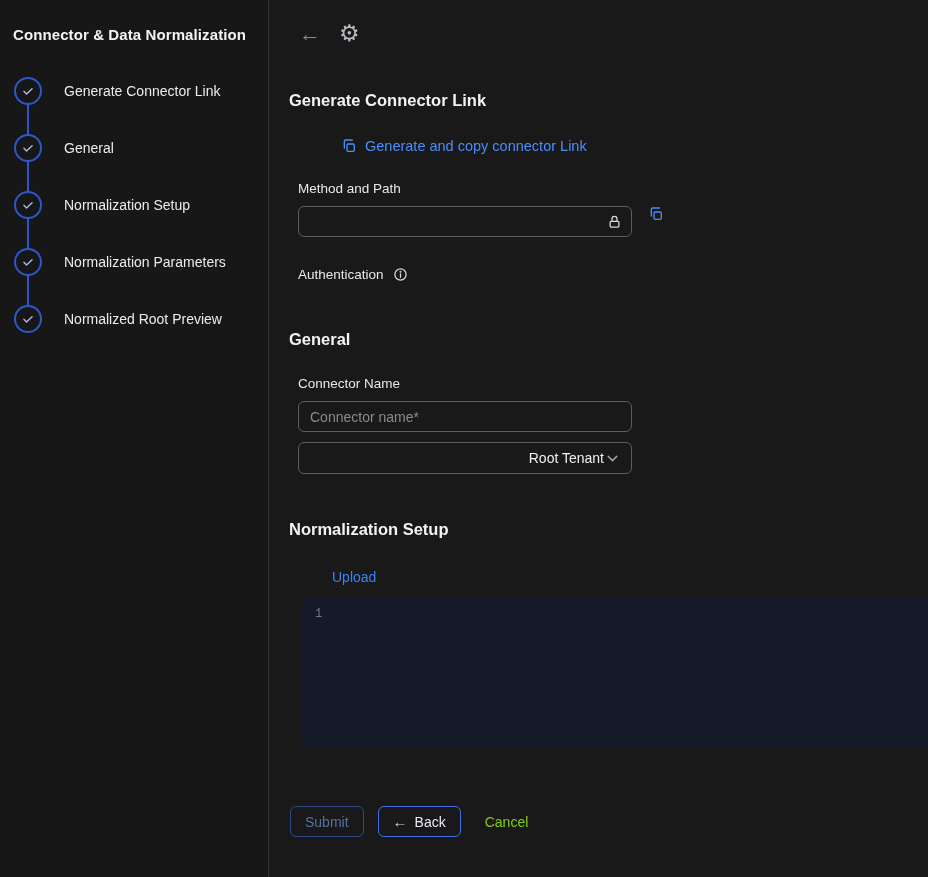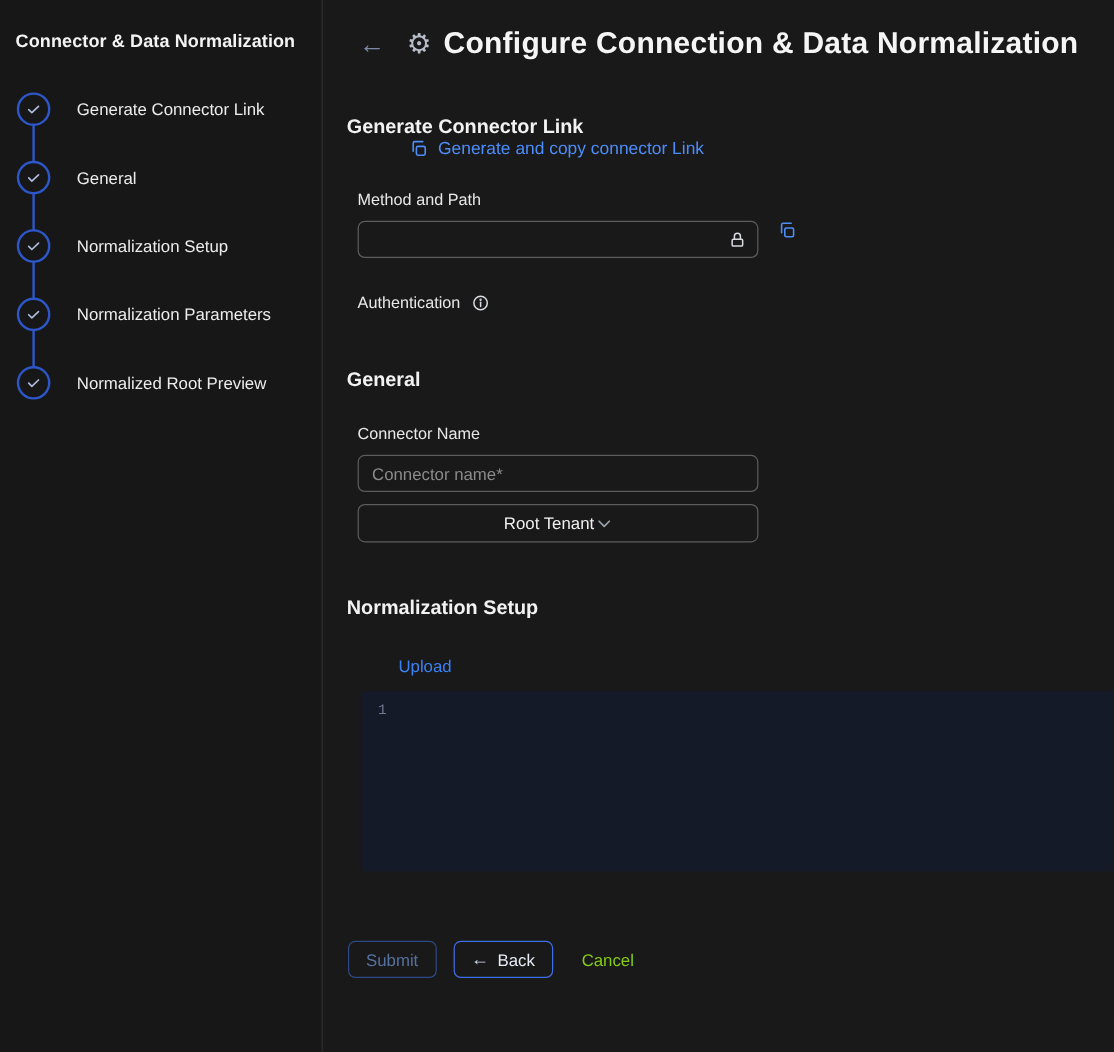--- a/index.html
+++ b/index.html
@@ -100,20 +100,21 @@
   .section-heading {
     font-size: 16.5px;
     font-weight: 700;
     color: #f2f2f2;
   }
   .sec-generate { margin-top: 46px; }
   .sec-general { margin-top: 48px; }
   .sec-normalization { margin-top: 46px; }
 
   .copy-link-row {
+    margin-top: 28px;
     margin-left: 52px;
     display: flex;
     gap: 8px;
     color: #4d8dfa;
     font-size: 14.5px;
     cursor: pointer;
     width: fit-content;
   }
   .copy-link-row svg { display: block; }
 
@@ -163,21 +164,21 @@
   .info-icon { display: flex; cursor: pointer; }
 
   .select-box {
     margin-top: 10px;
     width: 334px;
     height: 32px;
     border: 1px solid #5d5d5d;
     border-radius: 6px;
     display: flex;
     align-items: center;
-    justify-content: center;
+    justify-content: flex-end;
     padding: 0 10px 0 12px;
     font-size: 14px;
     color: #f0f0f0;
     cursor: pointer;
     background: transparent;
   }
 
   .upload-row {
     margin-top: 30px;
     margin-left: 18px;
@@ -318,21 +319,20 @@
       </div>
 
     </div>
   </aside>
 
   <main class="main">
 
     <div class="main-header">
       <span class="back-arrow">←</span>
       <span class="header-icon">⚙</span>
-      <h1 class="page-title">Configure Connection &amp; Data Normalization</h1>
     </div>
 
     <section class="section sec-generate">
       <h2 class="section-heading">Generate Connector Link</h2>
 
       <div class="copy-link-row">
         <svg viewBox="0 0 24 24" width="16" height="16" fill="none" stroke="#4d8dfa" stroke-width="2" stroke-linecap="round" stroke-linejoin="round">
             <rect x="9" y="9" width="11" height="11" rx="2"></rect>
             <path d="M5 15V5a2 2 0 0 1 2-2h10"></path>
           </svg>

